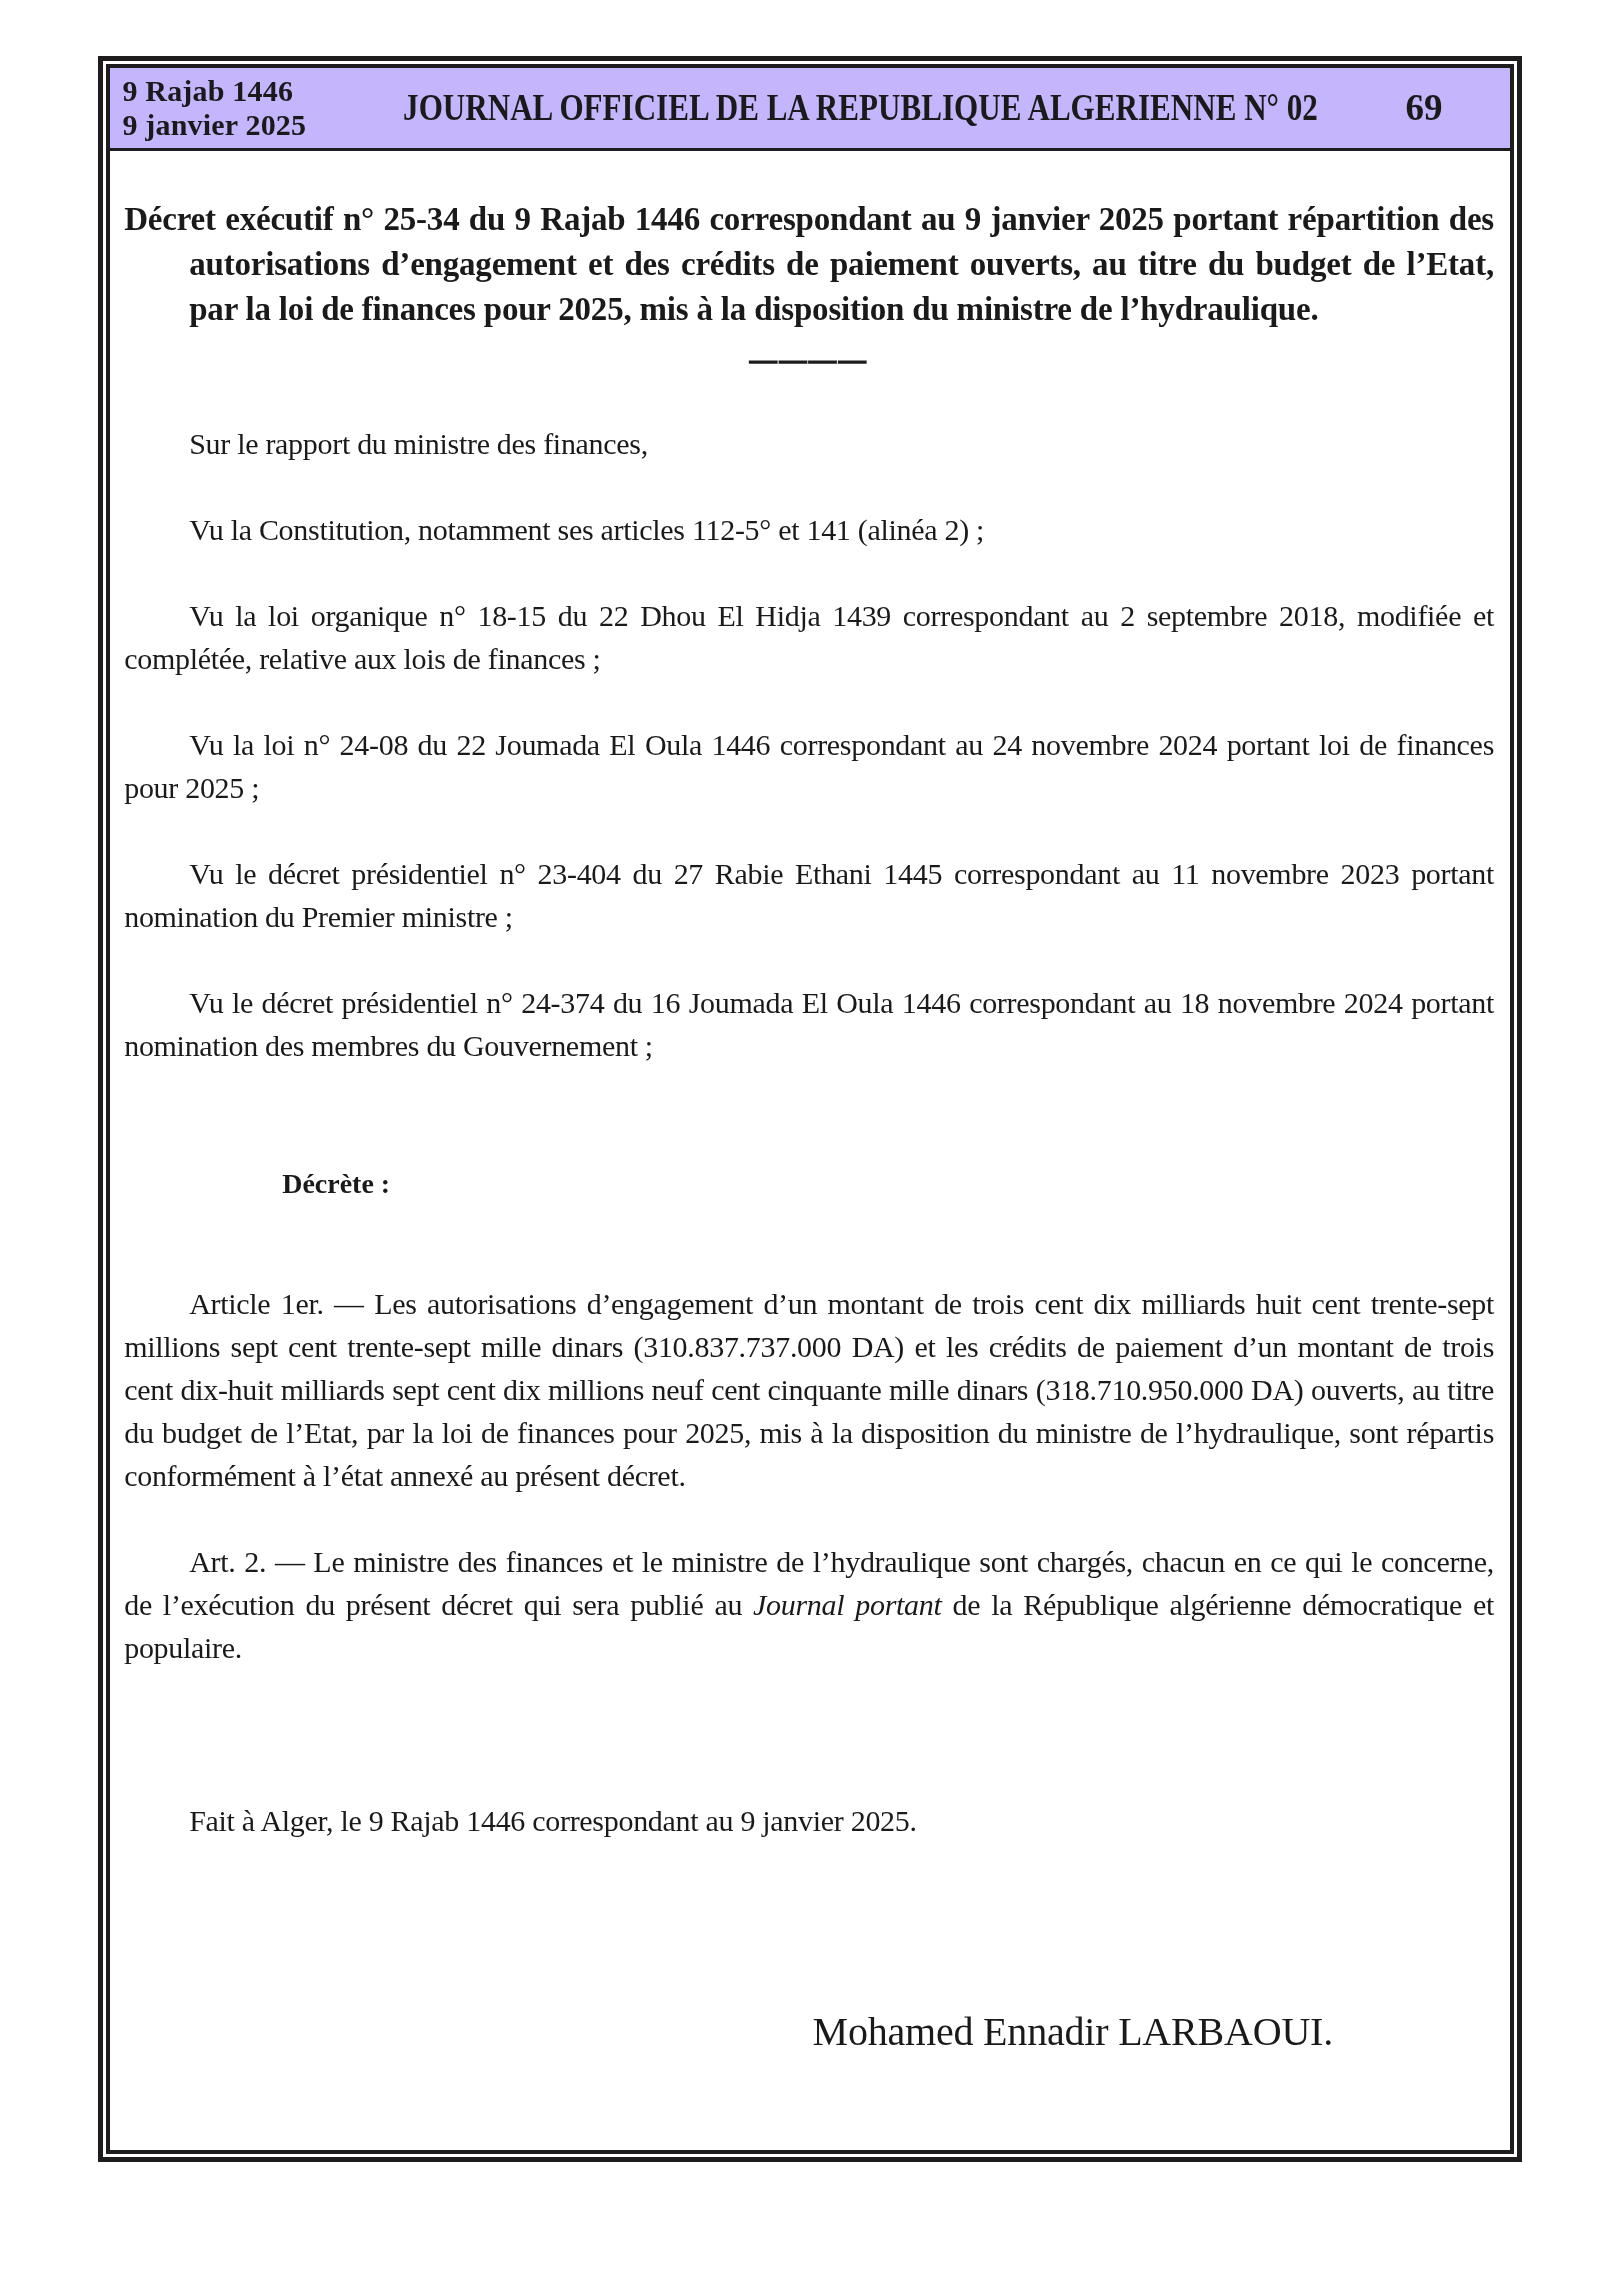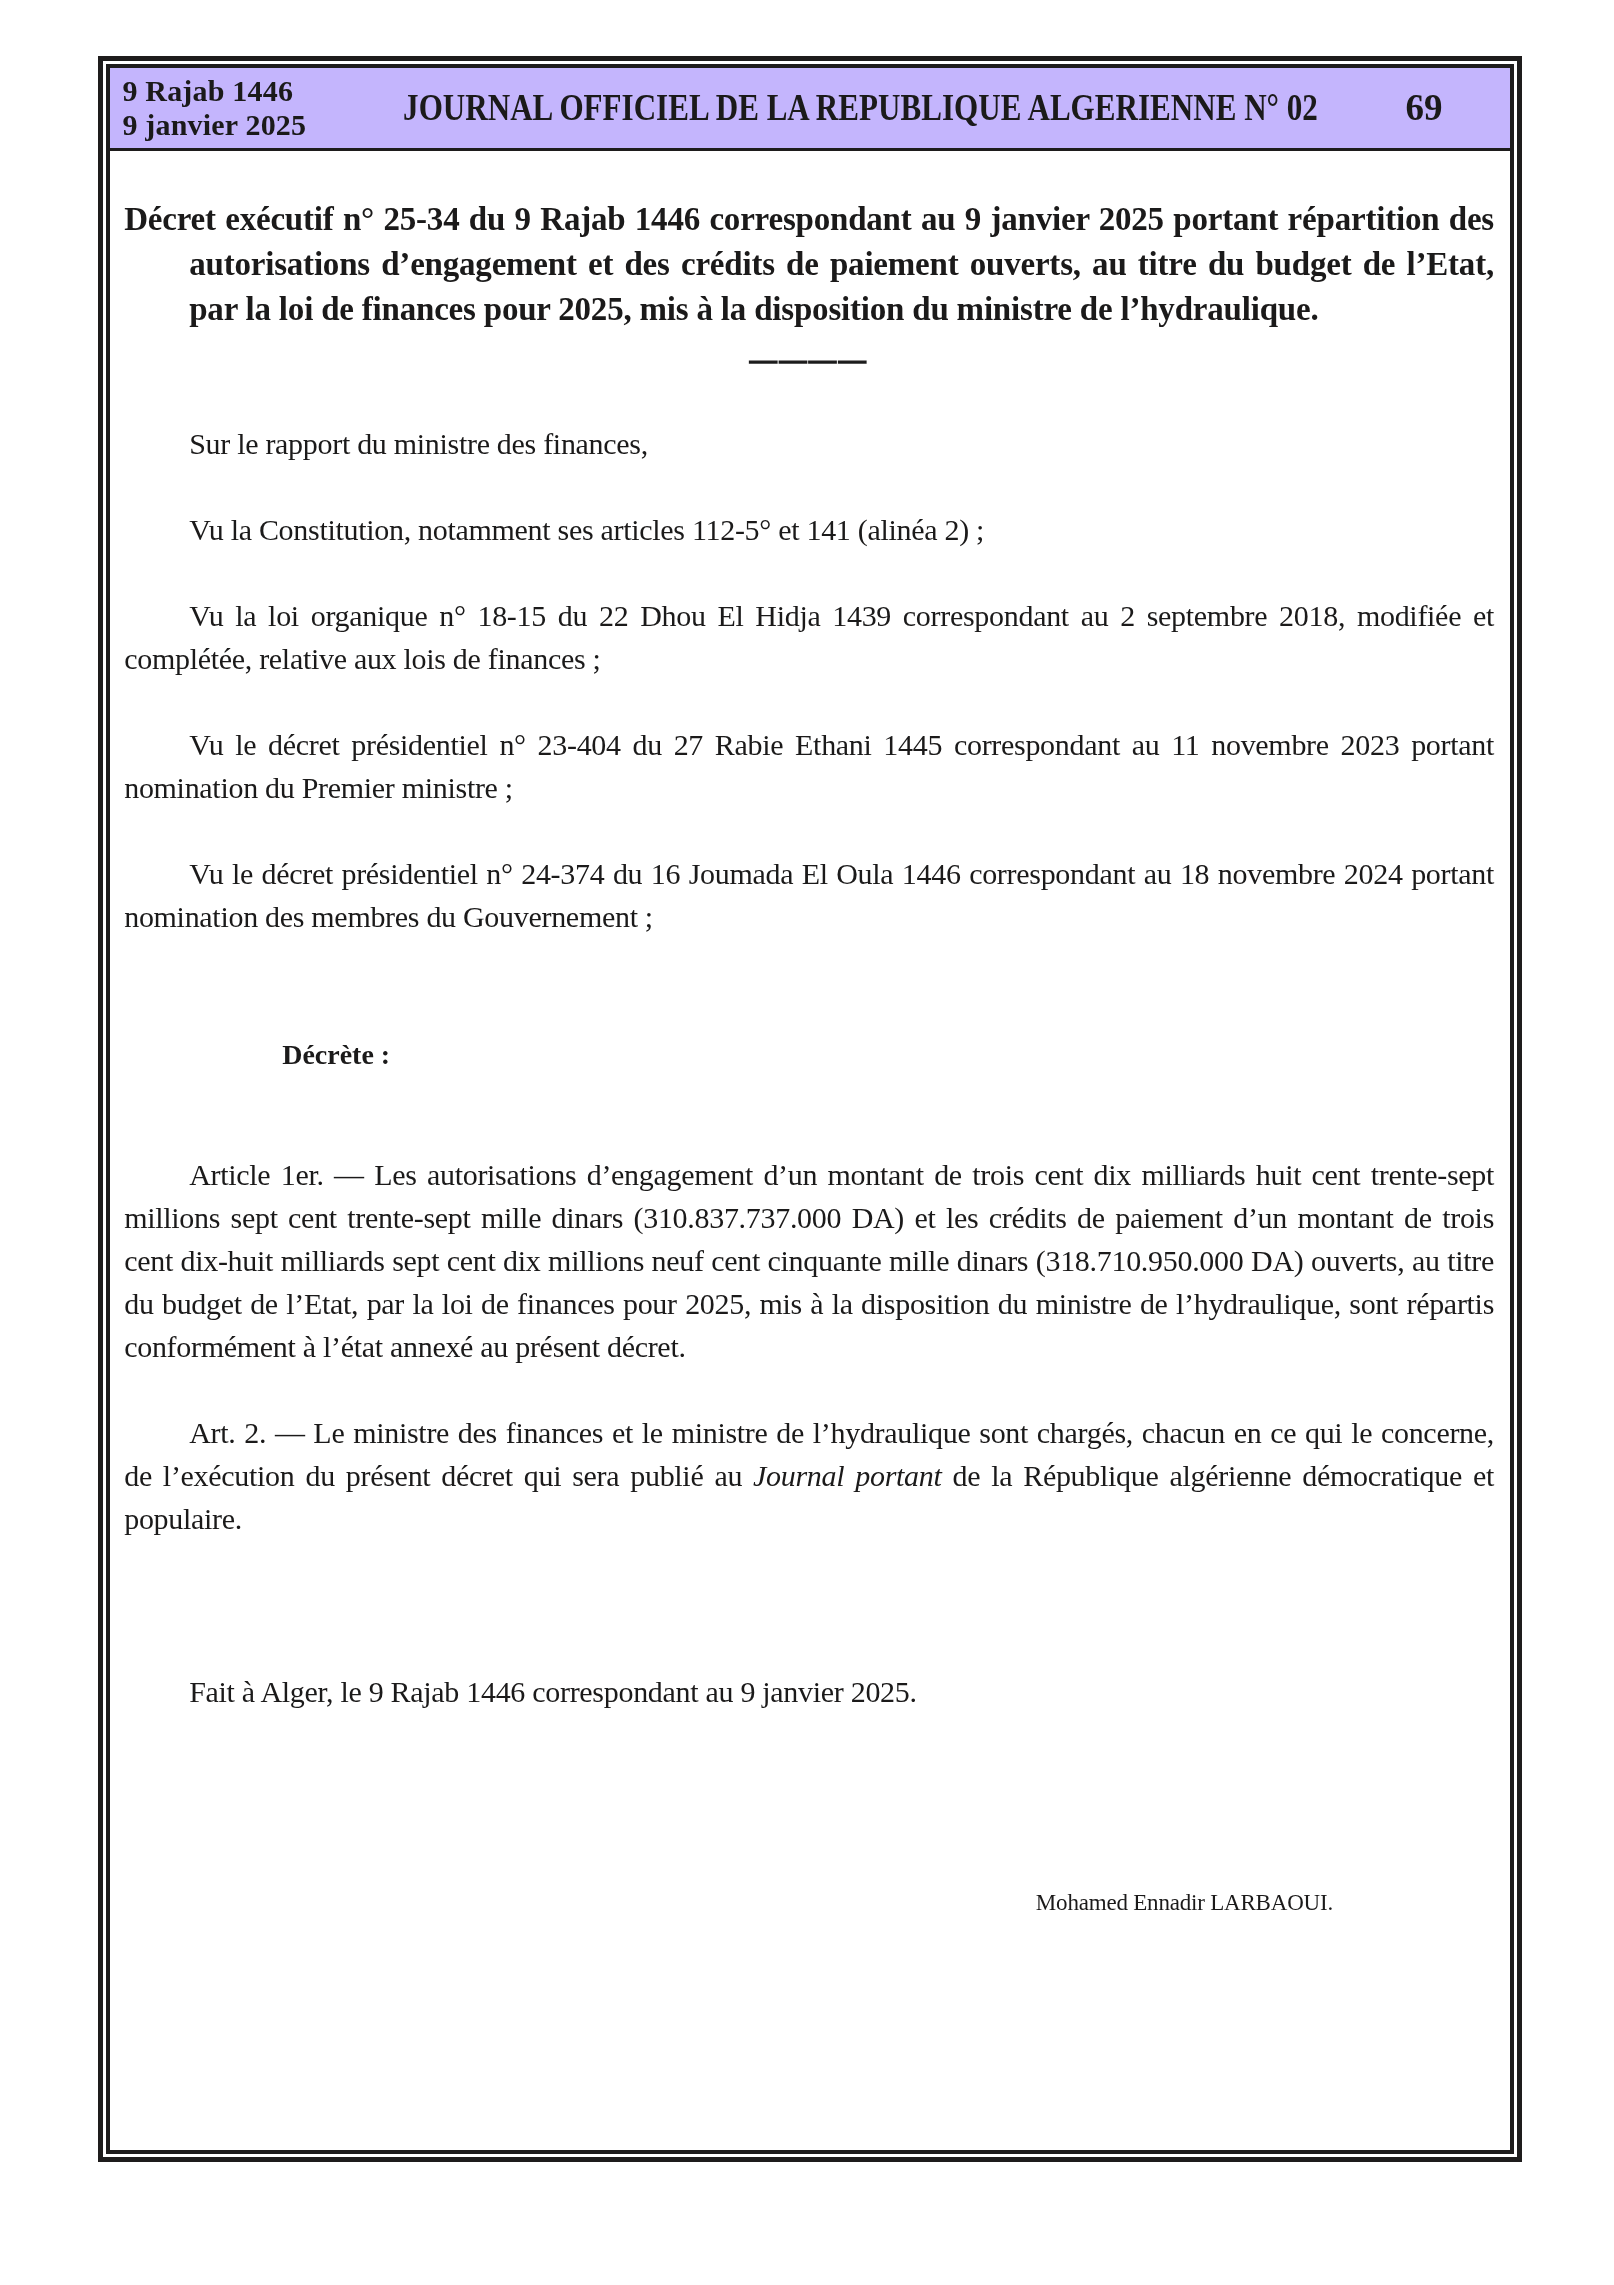--- a/index.html
+++ b/index.html
@@ -104,21 +104,21 @@
     line-height: 43px;
     font-weight: bold;
     text-indent: 158px;
   }
   .fait {
     margin-top: 130px;
     margin-bottom: 0;
   }
   .signatory {
     margin: 168px 0 0 0;
-    font-size: 23px;
+    font-size: 40px;
     line-height: 43px;
     text-align: right;
     padding-right: 161px;
     letter-spacing: -0.2px;
   }
   .italic { font-style: italic; }
 </style>
 </head>
 <body>
 
@@ -137,20 +137,21 @@
         <div class="header-page">69</div>
       </header>
 
       <main class="content">
         <p class="decree-title">Décret exécutif n° 25-34 du 9 Rajab 1446 correspondant au 9 janvier 2025 portant répartition des autorisations d’engagement et des crédits de paiement ouverts, au titre du budget de l’Etat, par la loi de finances pour 2025, mis à la disposition du ministre de l’hydraulique.</p>
         <div class="separator">————</div>
 
         <p class="para">Sur le rapport du ministre des finances,</p>
         <p class="para">Vu la Constitution, notamment ses articles 112-5° et 141 (alinéa 2)&nbsp;;</p>
         <p class="para">Vu la loi organique n° 18-15 du 22 Dhou El Hidja 1439 correspondant au 2 septembre 2018, modifiée et complétée, relative aux lois de finances&nbsp;;</p>
+        <p class="para">Vu la loi n° 24-08 du 22 Joumada El Oula 1446 correspondant au 24 novembre 2024 portant loi de finances pour 2025&nbsp;;</p>
         <p class="para">Vu le décret présidentiel n° 23-404 du 27 Rabie Ethani 1445 correspondant au 11 novembre 2023 portant nomination du Premier ministre&nbsp;;</p>
         <p class="para">Vu le décret présidentiel n° 24-374 du 16 Joumada El Oula 1446 correspondant au 18 novembre 2024 portant nomination des membres du Gouvernement&nbsp;;</p>
 
         <p class="decrete">Décrète :</p>
 
         <p class="para">Article 1er. — Les autorisations d’engagement d’un montant de trois cent dix milliards huit cent trente-sept millions sept cent trente-sept mille dinars (310.837.737.000 DA) et les crédits de paiement d’un montant de trois cent dix-huit milliards sept cent dix millions neuf cent cinquante mille dinars (318.710.950.000 DA) ouverts, au titre du budget de l’Etat, par la loi de finances pour 2025, mis à la disposition du ministre de l’hydraulique, sont répartis conformément à l’état annexé au présent décret.</p>
 
         <p class="para"><span>Art. 2. — Le ministre des finances et le ministre de l’hydraulique sont chargés, chacun en ce qui le concerne, de l’exécution du présent décret qui sera publié au </span><span class="italic">Journal portant</span><span> de la République algérienne démocratique et populaire.</span></p>
 
         <p class="para fait">Fait à Alger, le 9 Rajab 1446 correspondant au 9 janvier 2025.</p>

